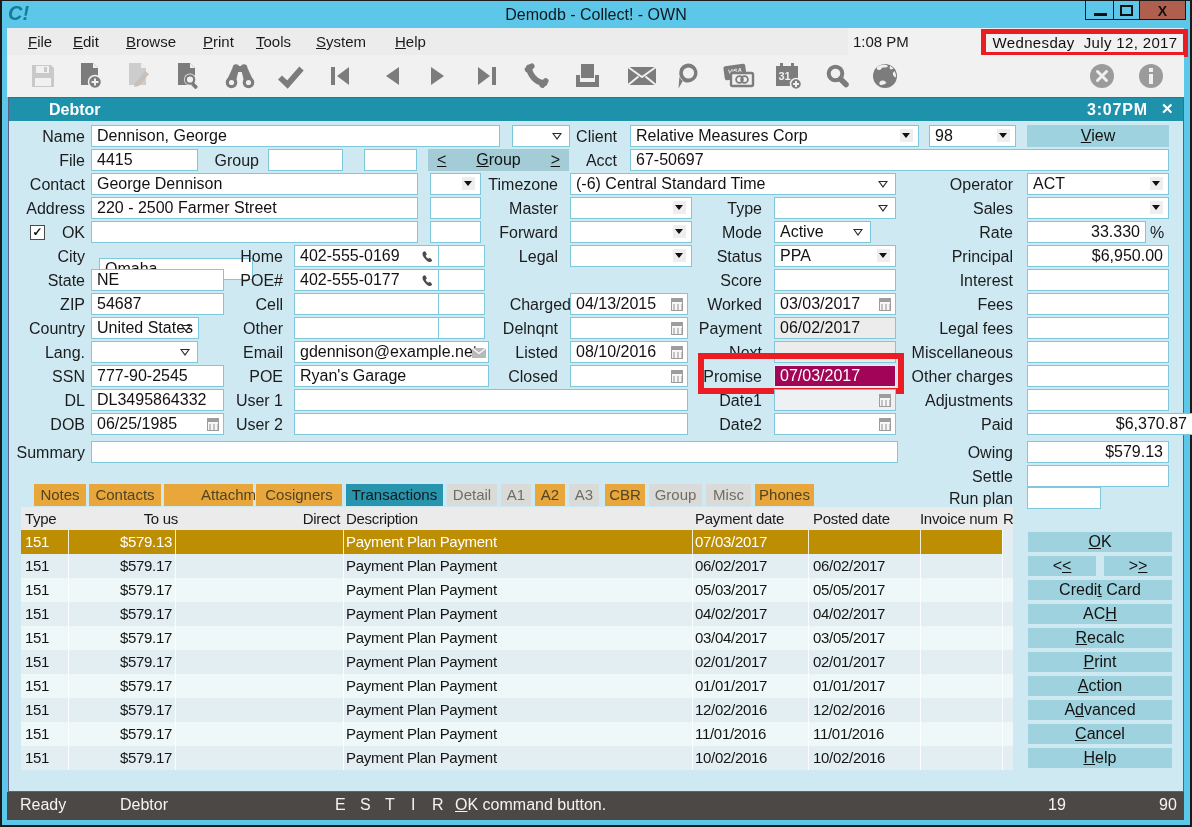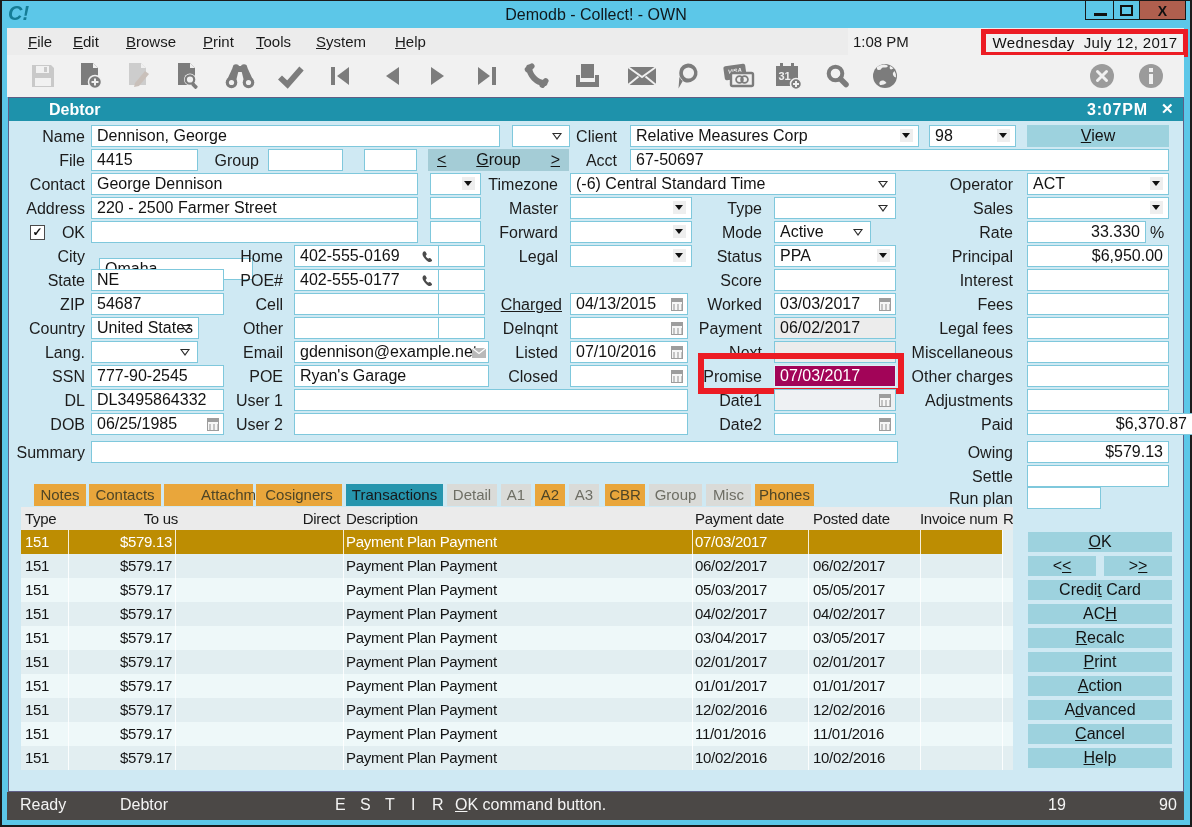--- a/index.html
+++ b/index.html
@@ -304,21 +304,21 @@
 <div class="lbl" style="left:0;top:174px;width:753px;">Score</div>
 <div class="fld" style="left:765px;top:171px;width:122px;"></div>
 <div class="lbl" style="left:0;top:174px;width:1004px;">Interest</div>
 <div class="fld" style="left:1018px;top:171px;width:142px;"></div>
 
 <div class="lbl" style="left:0;top:198px;width:76px;">ZIP</div>
 <div class="fld" style="left:82px;top:195px;width:133px;">54687</div>
 <div class="lbl" style="left:0;top:198px;width:274px;">Cell</div>
 <div class="fld" style="left:285px;top:195px;width:145px;"></div>
 <div class="fld" style="left:429px;top:195px;width:47px;"></div>
-<div class="lbl" style="left:4px;top:198px;width:549px;text-decoration:underline;">Charged</div>
+<div class="lbl" style="left:13px;top:198px;width:549px;">Charged</div>
 <div class="fld cal" style="left:561px;top:195px;width:118px;">04/13/2015</div>
 <div class="lbl" style="left:0;top:198px;width:753px;">Worked</div>
 <div class="fld cal" style="left:765px;top:195px;width:122px;">03/03/2017</div>
 <div class="lbl" style="left:0;top:198px;width:1004px;">Fees</div>
 <div class="fld" style="left:1018px;top:195px;width:142px;"></div>
 
 <div class="lbl" style="left:0;top:222px;width:76px;">Country</div>
 <div class="fld oa" style="left:82px;top:219px;width:108px;">United States</div>
 <div class="lbl" style="left:0;top:222px;width:274px;">Other</div>
 <div class="fld" style="left:285px;top:219px;width:145px;"></div>
@@ -331,21 +331,21 @@
 <div class="fld" style="left:1018px;top:219px;width:142px;"></div>
 
 <div class="lbl" style="left:0;top:246px;width:76px;">Lang.</div>
 <div class="fld oa" style="left:82px;top:243px;width:107px;"></div>
 <div class="lbl" style="left:0;top:246px;width:274px;">Email</div>
 <div class="fld ml" style="left:285px;top:243px;width:195px;">gdennison@example.net<svg class="fico" style="right:2px;top:6px;" width="14" height="10" viewBox="0 0 14 10">
           <rect width="14" height="10" fill="#b9b9b9"></rect>
           <path d="M0 0 l7 5.5 7 -5.5" fill="none" stroke="#fff" stroke-width="1.2"></path>
         </svg></div>
 <div class="lbl" style="left:0;top:246px;width:549px;">Listed</div>
-<div class="fld cal" style="left:561px;top:243px;width:118px;">07/10/2016</div>
+<div class="fld cal" style="left:561px;top:243px;width:118px;">08/10/2016</div>
 <div class="lbl" style="left:0;top:246px;width:753px;">Next</div>
 <div class="fld gray" style="left:765px;top:243px;width:122px;"></div>
 <div class="lbl" style="left:0;top:246px;width:1004px;">Miscellaneous</div>
 <div class="fld" style="left:1018px;top:243px;width:142px;"></div>
 
 <div class="lbl" style="left:0;top:270px;width:76px;">SSN</div>
 <div class="fld" style="left:82px;top:267px;width:133px;">777-90-2545</div>
 <div class="lbl" style="left:0;top:270px;width:274px;">POE</div>
 <div class="fld" style="left:285px;top:267px;width:195px;">Ryan's Garage</div>
 <div class="lbl" style="left:0;top:270px;width:549px;">Closed</div>

